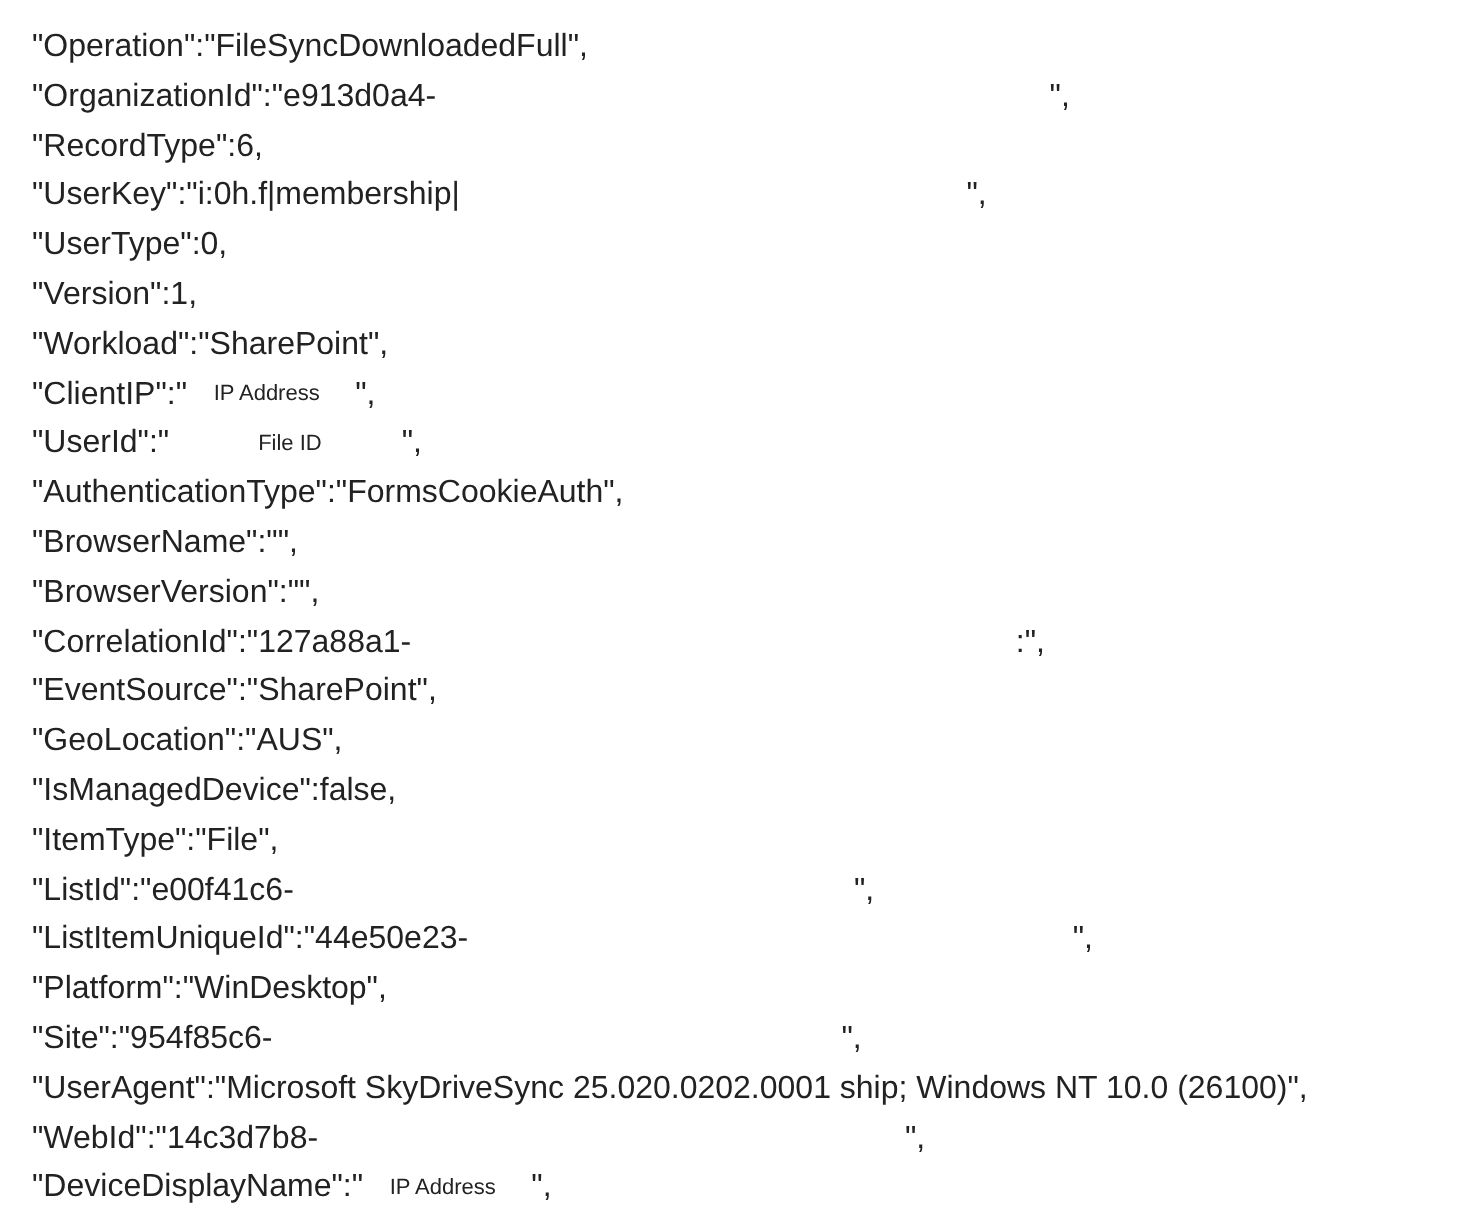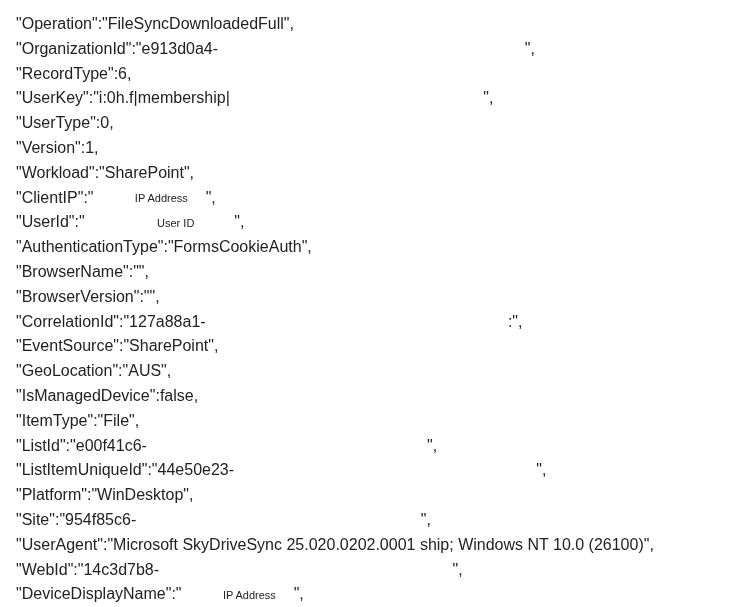--- a/index.html
+++ b/index.html
@@ -12,36 +12,35 @@
     line-height:1.55;
     width:739px;
     box-sizing:border-box;
   }
   .line{display:block}
   .placeholder{
     font-size:11px;
     display:inline-block;
     vertical-align:middle;
     color:#222;
-    margin-left:28px;
   }
 </style>
 </head>
 <body>
 
 <div class="log">
     <span class="line">"Operation":"FileSyncDownloadedFull",</span>
     <span class="line">"OrganizationId":"e913d0a4-&nbsp;&nbsp;&nbsp;&nbsp;&nbsp;&nbsp;&nbsp;&nbsp;&nbsp;&nbsp;&nbsp;&nbsp;&nbsp;&nbsp;&nbsp;&nbsp;&nbsp;&nbsp;&nbsp;&nbsp;&nbsp;&nbsp;&nbsp;&nbsp;&nbsp;&nbsp;&nbsp;&nbsp;&nbsp;&nbsp;&nbsp;&nbsp;&nbsp;&nbsp;&nbsp;&nbsp;&nbsp;&nbsp;&nbsp;&nbsp;&nbsp;&nbsp;&nbsp;&nbsp;&nbsp;&nbsp;&nbsp;&nbsp;&nbsp;&nbsp;&nbsp;&nbsp;&nbsp;&nbsp;&nbsp;&nbsp;&nbsp;&nbsp;&nbsp;&nbsp;&nbsp;&nbsp;&nbsp;&nbsp;&nbsp;&nbsp;&nbsp;&nbsp;&nbsp;",</span>
     <span class="line">"RecordType":6,</span>
     <span class="line">"UserKey":"i:0h.f|membership|&nbsp;&nbsp;&nbsp;&nbsp;&nbsp;&nbsp;&nbsp;&nbsp;&nbsp;&nbsp;&nbsp;&nbsp;&nbsp;&nbsp;&nbsp;&nbsp;&nbsp;&nbsp;&nbsp;&nbsp;&nbsp;&nbsp;&nbsp;&nbsp;&nbsp;&nbsp;&nbsp;&nbsp;&nbsp;&nbsp;&nbsp;&nbsp;&nbsp;&nbsp;&nbsp;&nbsp;&nbsp;&nbsp;&nbsp;&nbsp;&nbsp;&nbsp;&nbsp;&nbsp;&nbsp;&nbsp;&nbsp;&nbsp;&nbsp;&nbsp;&nbsp;&nbsp;&nbsp;&nbsp;&nbsp;&nbsp;&nbsp;",</span>
     <span class="line">"UserType":0,</span>
     <span class="line">"Version":1,</span>
     <span class="line">"Workload":"SharePoint",</span>
     <span class="line">"ClientIP":"&nbsp;&nbsp;&nbsp;<span class="placeholder">IP Address</span>&nbsp;&nbsp;&nbsp;&nbsp;",</span>
-    <span class="line">"UserId":"&nbsp;&nbsp;&nbsp;&nbsp;&nbsp;&nbsp;&nbsp;&nbsp;&nbsp;&nbsp;<span class="placeholder">User ID</span>&nbsp;&nbsp;&nbsp;&nbsp;&nbsp;&nbsp;&nbsp;&nbsp;&nbsp;",</span>
+    <span class="line">"UserId":"&nbsp;&nbsp;&nbsp;&nbsp;&nbsp;&nbsp;&nbsp;&nbsp;&nbsp;&nbsp;<span class="placeholder">File ID</span>&nbsp;&nbsp;&nbsp;&nbsp;&nbsp;&nbsp;&nbsp;&nbsp;&nbsp;",</span>
     <span class="line">"AuthenticationType":"FormsCookieAuth",</span>
     <span class="line">"BrowserName":"",</span>
     <span class="line">"BrowserVersion":"",</span>
     <span class="line">"CorrelationId":"127a88a1-&nbsp;&nbsp;&nbsp;&nbsp;&nbsp;&nbsp;&nbsp;&nbsp;&nbsp;&nbsp;&nbsp;&nbsp;&nbsp;&nbsp;&nbsp;&nbsp;&nbsp;&nbsp;&nbsp;&nbsp;&nbsp;&nbsp;&nbsp;&nbsp;&nbsp;&nbsp;&nbsp;&nbsp;&nbsp;&nbsp;&nbsp;&nbsp;&nbsp;&nbsp;&nbsp;&nbsp;&nbsp;&nbsp;&nbsp;&nbsp;&nbsp;&nbsp;&nbsp;&nbsp;&nbsp;&nbsp;&nbsp;&nbsp;&nbsp;&nbsp;&nbsp;&nbsp;&nbsp;&nbsp;&nbsp;&nbsp;&nbsp;&nbsp;&nbsp;&nbsp;&nbsp;&nbsp;&nbsp;&nbsp;&nbsp;&nbsp;&nbsp;&nbsp;:",</span>
     <span class="line">"EventSource":"SharePoint",</span>
     <span class="line">"GeoLocation":"AUS",</span>
     <span class="line">"IsManagedDevice":false,</span>
     <span class="line">"ItemType":"File",</span>
     <span class="line">"ListId":"e00f41c6-&nbsp;&nbsp;&nbsp;&nbsp;&nbsp;&nbsp;&nbsp;&nbsp;&nbsp;&nbsp;&nbsp;&nbsp;&nbsp;&nbsp;&nbsp;&nbsp;&nbsp;&nbsp;&nbsp;&nbsp;&nbsp;&nbsp;&nbsp;&nbsp;&nbsp;&nbsp;&nbsp;&nbsp;&nbsp;&nbsp;&nbsp;&nbsp;&nbsp;&nbsp;&nbsp;&nbsp;&nbsp;&nbsp;&nbsp;&nbsp;&nbsp;&nbsp;&nbsp;&nbsp;&nbsp;&nbsp;&nbsp;&nbsp;&nbsp;&nbsp;&nbsp;&nbsp;&nbsp;&nbsp;&nbsp;&nbsp;&nbsp;&nbsp;&nbsp;&nbsp;&nbsp;&nbsp;&nbsp;",</span>
     <span class="line">"ListItemUniqueId":"44e50e23-&nbsp;&nbsp;&nbsp;&nbsp;&nbsp;&nbsp;&nbsp;&nbsp;&nbsp;&nbsp;&nbsp;&nbsp;&nbsp;&nbsp;&nbsp;&nbsp;&nbsp;&nbsp;&nbsp;&nbsp;&nbsp;&nbsp;&nbsp;&nbsp;&nbsp;&nbsp;&nbsp;&nbsp;&nbsp;&nbsp;&nbsp;&nbsp;&nbsp;&nbsp;&nbsp;&nbsp;&nbsp;&nbsp;&nbsp;&nbsp;&nbsp;&nbsp;&nbsp;&nbsp;&nbsp;&nbsp;&nbsp;&nbsp;&nbsp;&nbsp;&nbsp;&nbsp;&nbsp;&nbsp;&nbsp;&nbsp;&nbsp;&nbsp;&nbsp;&nbsp;&nbsp;&nbsp;&nbsp;&nbsp;&nbsp;&nbsp;&nbsp;&nbsp;",</span>

